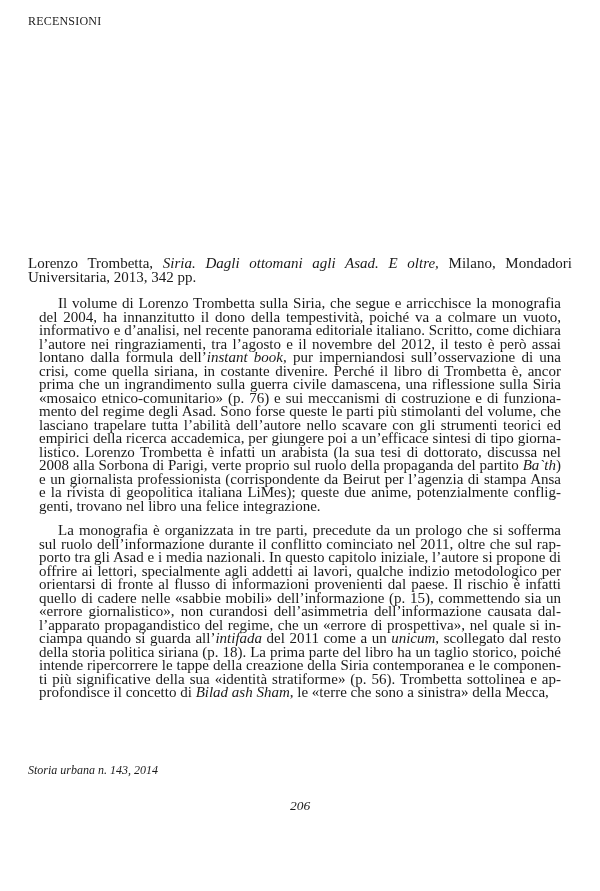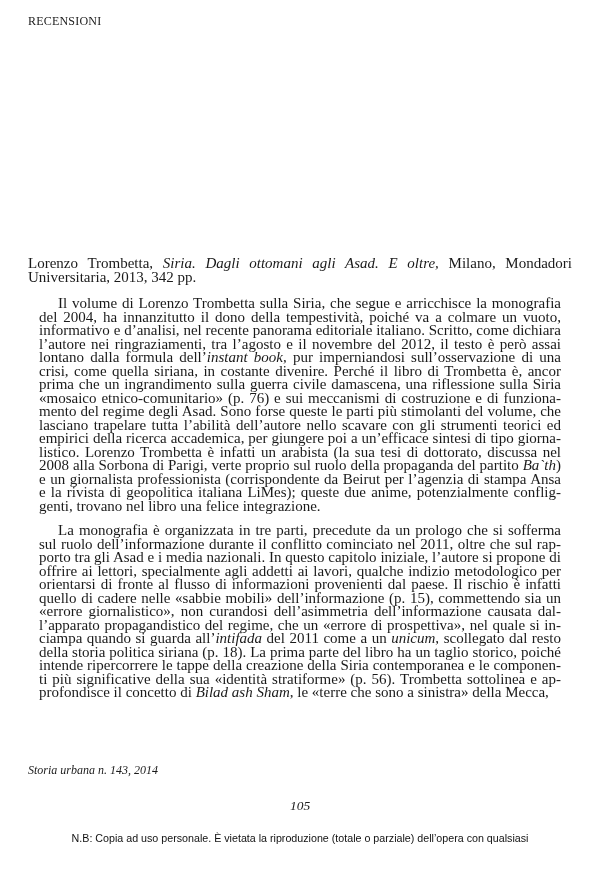--- a/index.html
+++ b/index.html
@@ -79,17 +79,16 @@
 
 <div class="content">
   <div class="citation"><span>Lorenzo Trombetta, </span><i>Siria. Dagli ottomani agli Asad. E oltre,</i><span> Milano, Mondadori Universitaria, 2013, 342 pp.</span></div>
 
   <p class="para"><span>Il volume di Lorenzo Trombetta sulla Siria, che segue e arricchisce la monografia del 2004, ha innanzitutto il dono della tempestività, poiché va a colmare un vuoto, informativo e d’analisi, nel recente panorama editoriale italiano. Scritto, come dichiara l’autore nei ringraziamenti, tra l’agosto e il novembre del 2012, il testo è però assai lontano dalla formula dell’</span><i>instant book</i><span>, pur imperniandosi sull’osservazione di una crisi, come quella siriana, in costante divenire. Perché il libro di Trombetta è, ancor prima che un ingrandimento sulla guerra civile damascena, una riflessione sulla Siria «mosaico etnico-comunitario» (p. 76) e sui meccanismi di costruzione e di funziona­mento del regime degli Asad. Sono forse queste le parti più stimolanti del volume, che lasciano trapelare tutta l’abilità dell’autore nello scavare con gli strumenti teorici ed empirici della ricerca accademica, per giungere poi a un’efficace sintesi di tipo giorna­listico. Lorenzo Trombetta è infatti un arabista (la sua tesi di dottorato, discussa nel 2008 alla Sorbona di Parigi, verte proprio sul ruolo della propaganda del partito </span><i>Ba`th</i><span>) e un giornalista professionista (corrispondente da Beirut per l’agenzia di stampa Ansa e la rivista di geopolitica italiana LiMes); queste due anime, potenzialmente conflig­genti, trovano nel libro una felice integrazione.</span></p>
 
   <p class="para"><span>La monografia è organizzata in tre parti, precedute da un prologo che si sofferma sul ruolo dell’informazione durante il conflitto cominciato nel 2011, oltre che sul rap­porto tra gli Asad e i media nazionali. In questo capitolo iniziale, l’autore si propone di offrire ai lettori, specialmente agli addetti ai lavori, qualche indizio metodologico per orientarsi di fronte al flusso di informazioni provenienti dal paese. Il rischio è infatti quello di cadere nelle «sabbie mobili» dell’informazione (p. 15), commettendo sia un «errore giornalistico», non curandosi dell’asimmetria dell’informazione causata dal­l’apparato propagandistico del regime, che un «errore di prospettiva», nel quale si in­ciampa quando si guarda all’</span><i>intifada</i><span> del 2011 come a un </span><i>unicum</i><span>, scollegato dal resto della storia politica siriana (p. 18). La prima parte del libro ha un taglio storico, poiché intende ripercorrere le tappe della creazione della Siria contemporanea e le componen­ti più significative della sua «identità stratiforme» (p. 56). Trombetta sottolinea e ap­profondisce il concetto di </span><i>Bilad ash Sham</i><span>, le «terre che sono a sinistra» della Mecca,</span></p>
 </div>
 
 <div class="journal">Storia urbana n. 143, 2014</div>
-<div class="page-number">105</div>
+<div class="page-number">206</div>
 
 <div class="copyright">
-  <div>N.B: Copia ad uso personale. È vietata la riproduzione (totale o parziale) dell’opera con qualsiasi</div>
 </div>
 
 </body></html>

